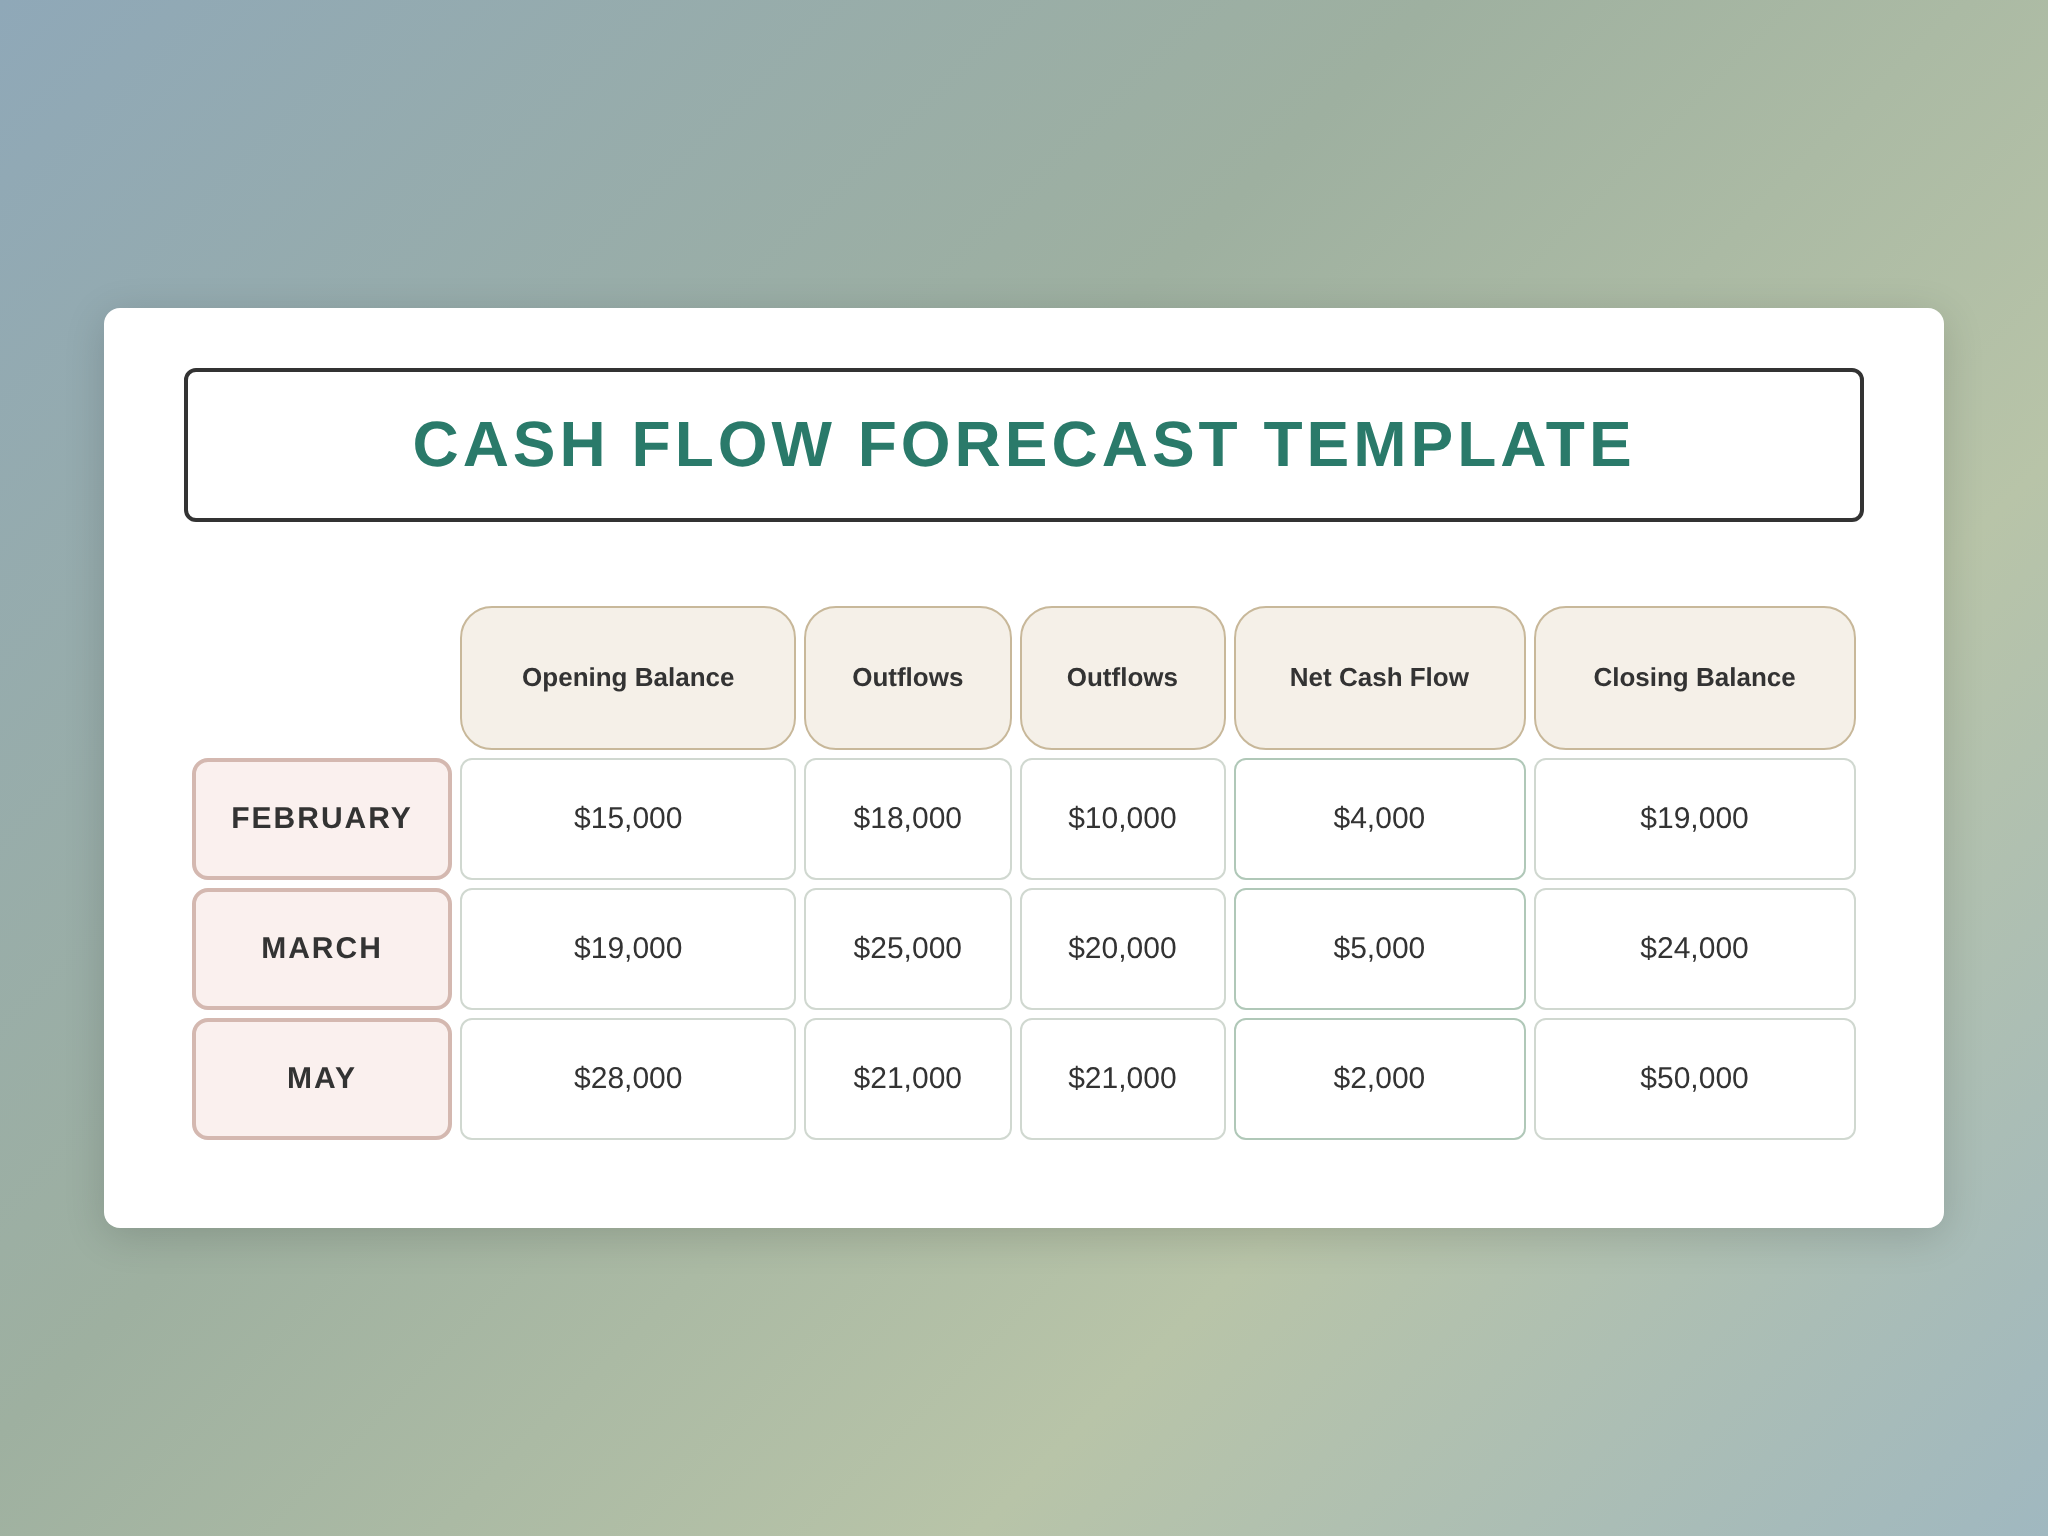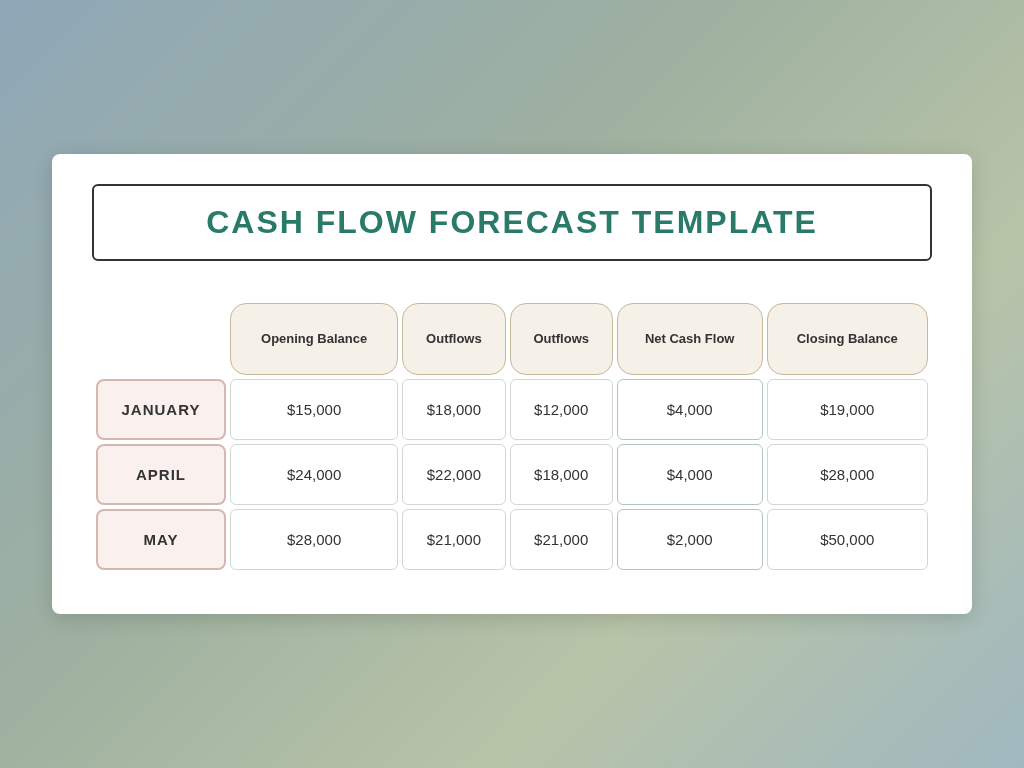--- a/index.html
+++ b/index.html
@@ -123,34 +123,34 @@
           <th class="empty-header"></th>
           <th class="header-cell">Opening Balance</th>
           <th class="header-cell">Outflows</th>
           <th class="header-cell">Outflows</th>
           <th class="header-cell">Net Cash Flow</th>
           <th class="header-cell">Closing Balance</th>
         </tr>
       </thead>
       <tbody id="table-body">
           <tr>
-            <td class="month-cell">JANUARY</td>
+            <td class="month-cell">FEBRUARY</td>
             <td class="data-cell">$15,000</td>
             <td class="data-cell">$18,000</td>
-            <td class="data-cell">$12,000</td>
+            <td class="data-cell">$10,000</td>
             <td class="net-cell">$4,000</td>
             <td class="data-cell">$19,000</td>
           </tr>
           <tr>
-            <td class="month-cell">APRIL</td>
+            <td class="month-cell">MARCH</td>
+            <td class="data-cell">$19,000</td>
+            <td class="data-cell">$25,000</td>
+            <td class="data-cell">$20,000</td>
+            <td class="net-cell">$5,000</td>
             <td class="data-cell">$24,000</td>
-            <td class="data-cell">$22,000</td>
-            <td class="data-cell">$18,000</td>
-            <td class="net-cell">$4,000</td>
-            <td class="data-cell">$28,000</td>
           </tr>
           <tr>
             <td class="month-cell">MAY</td>
             <td class="data-cell">$28,000</td>
             <td class="data-cell">$21,000</td>
             <td class="data-cell">$21,000</td>
             <td class="net-cell">$2,000</td>
             <td class="data-cell">$50,000</td>
           </tr>
         </tbody>

